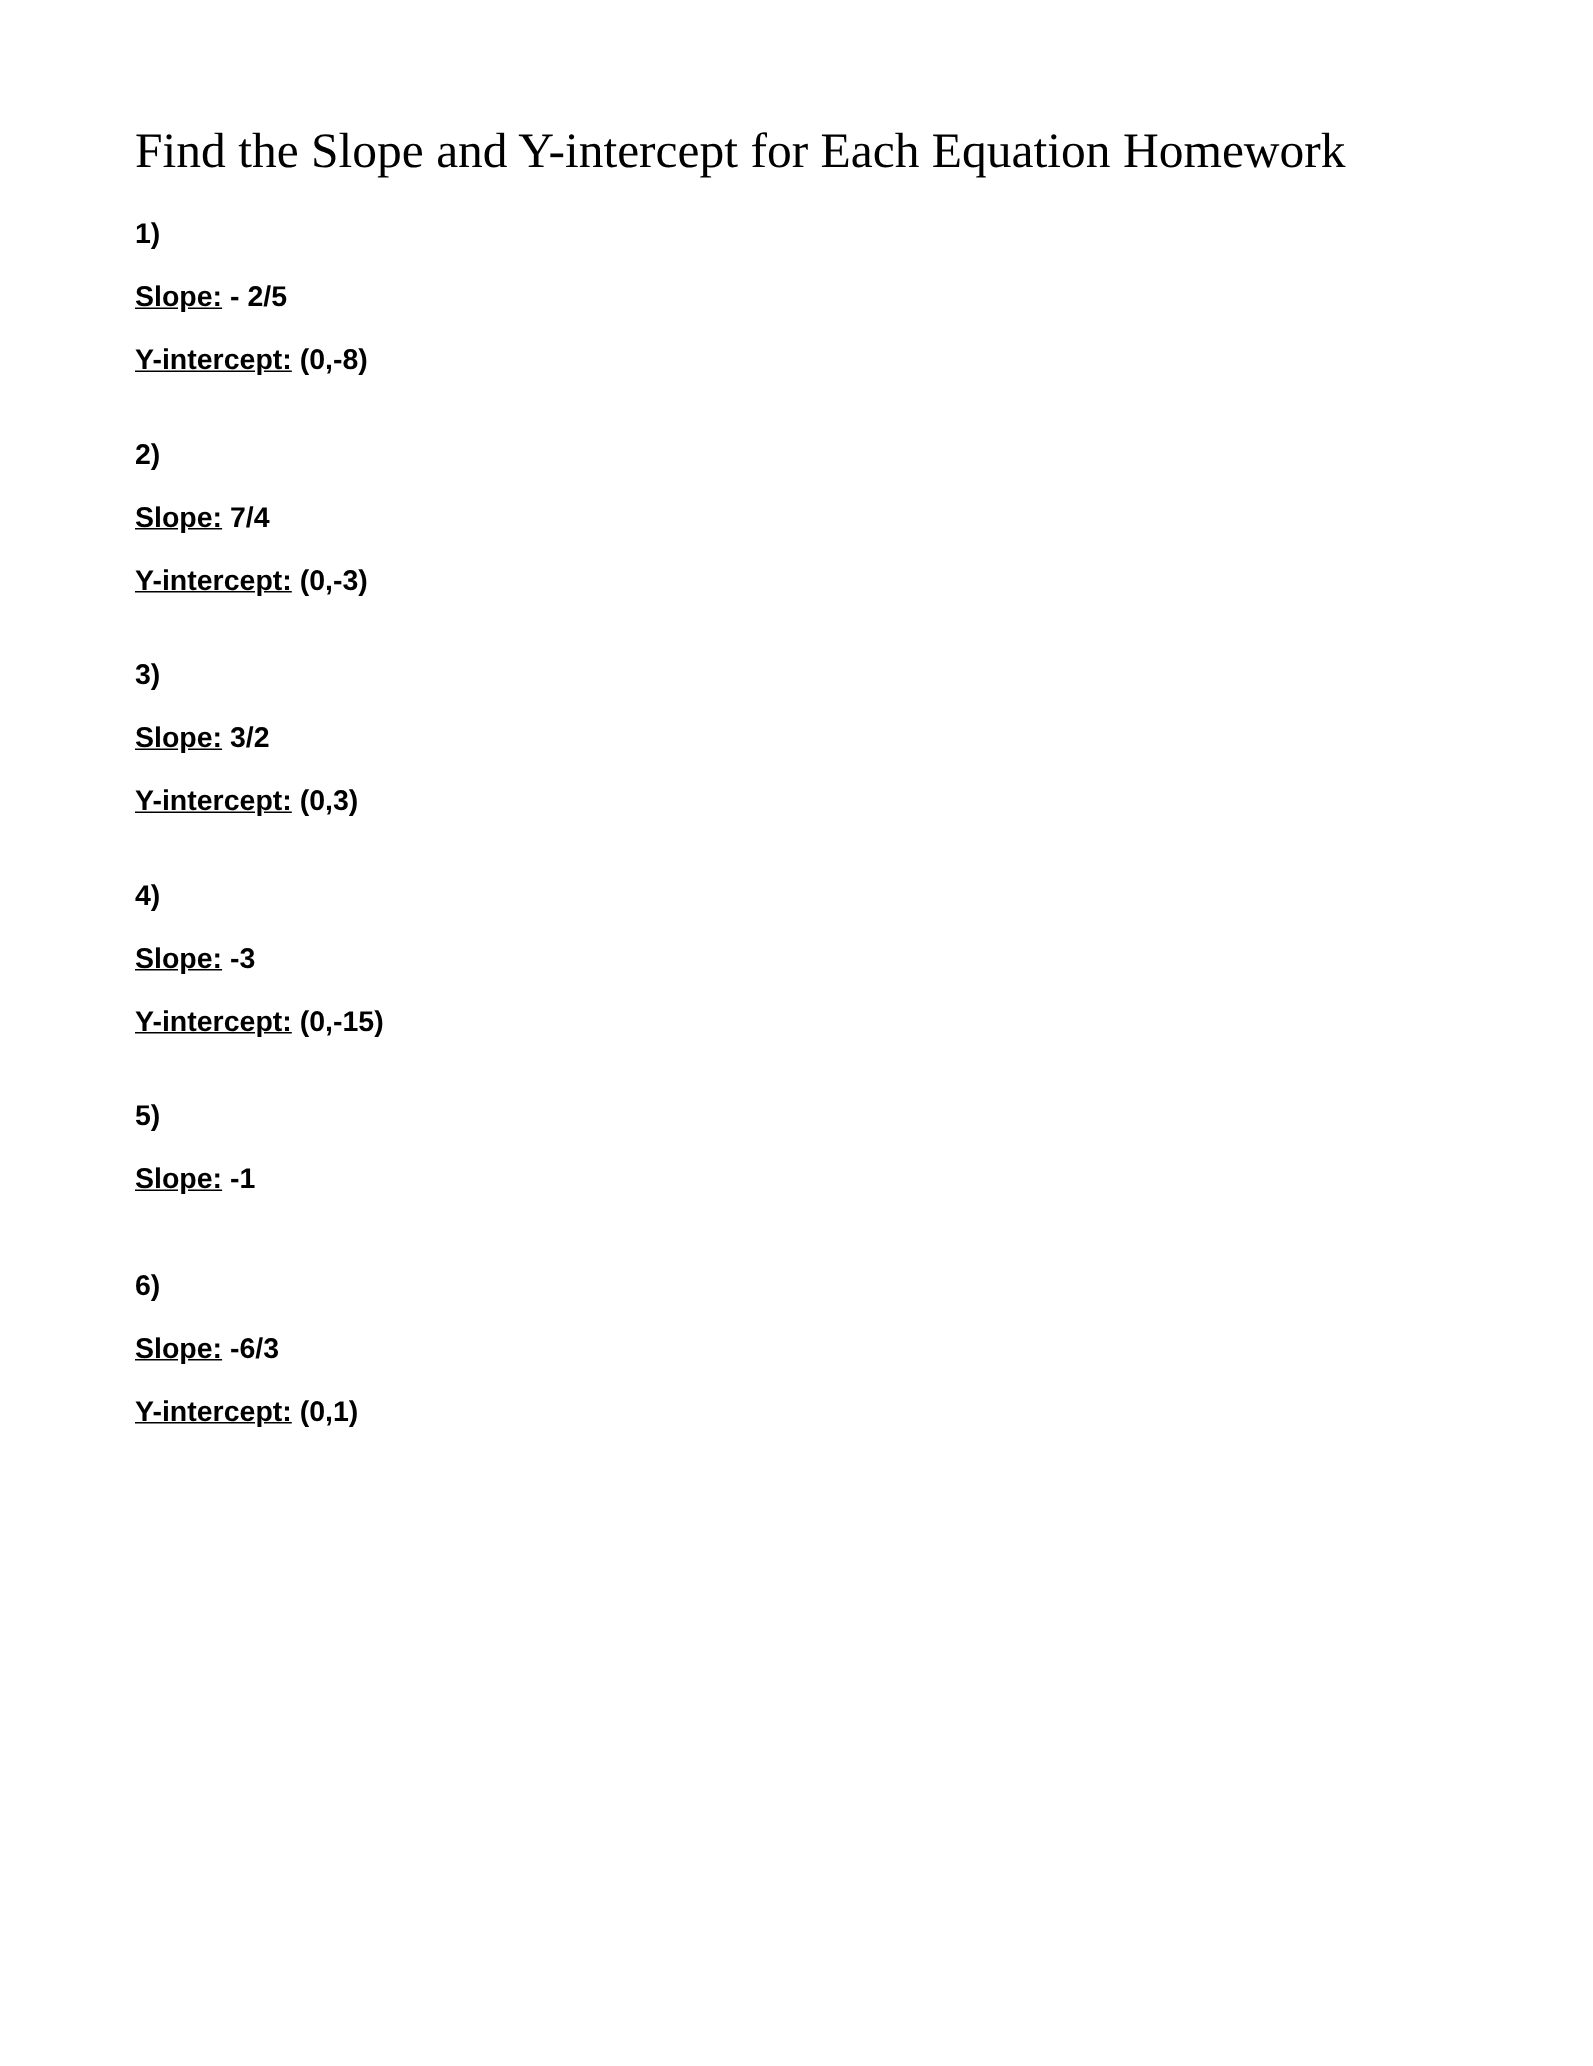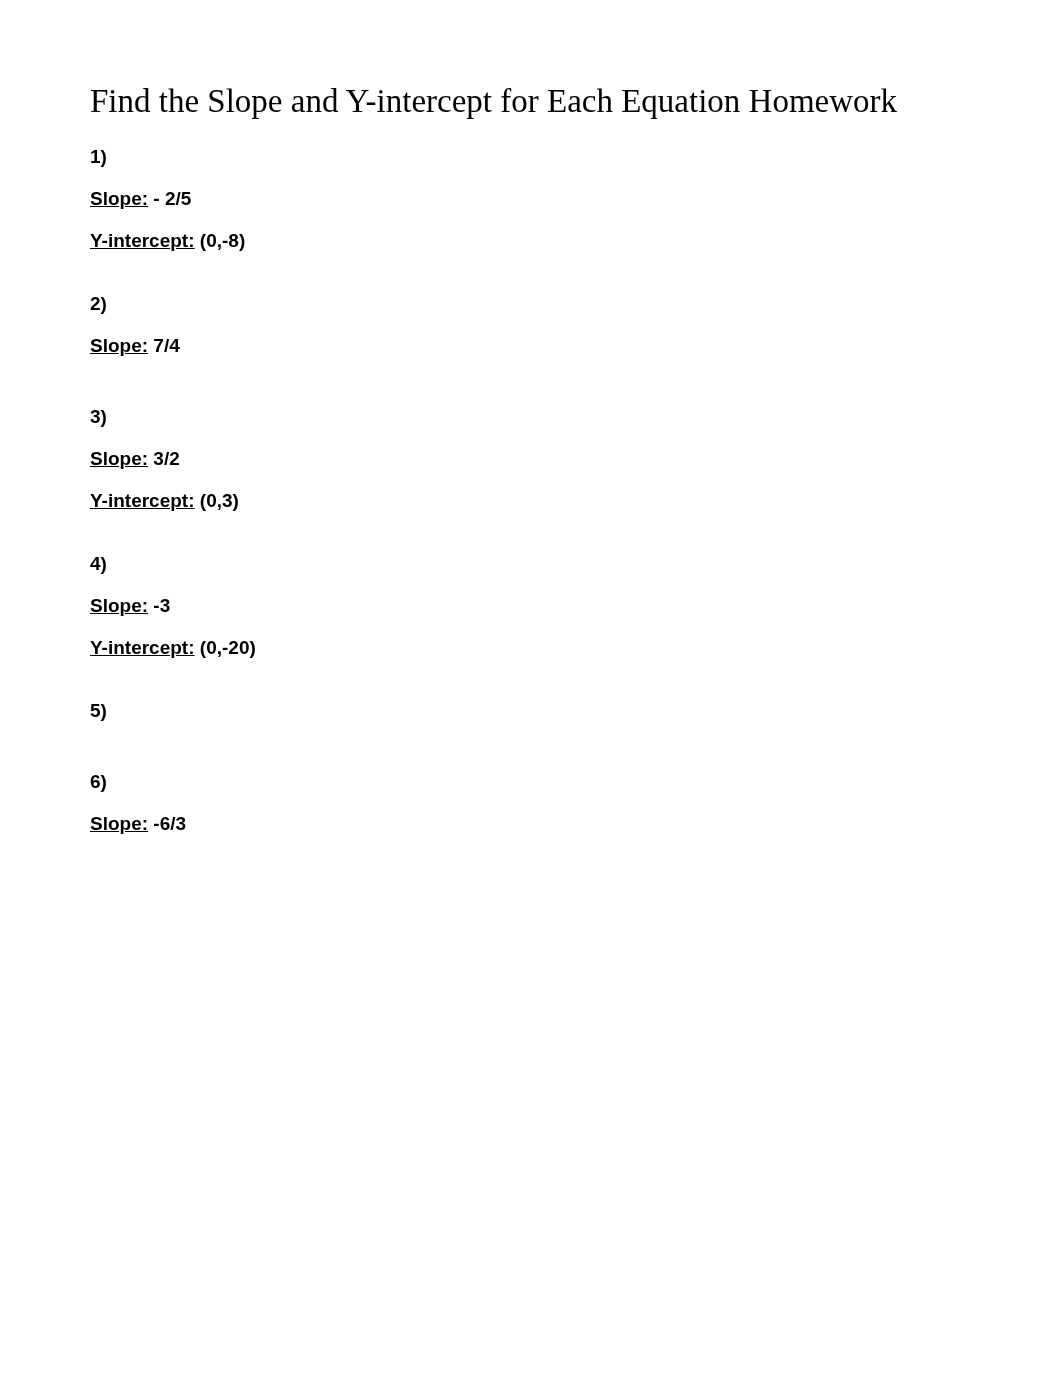--- a/index.html
+++ b/index.html
@@ -71,37 +71,40 @@
       <div class="divider">-------------------------------------------------------------------------------------------------------------------------------</div>
       <div class="problem">
         <div class="problem-number">1)</div>
         <div class="slope-line"><span class="label">Slope:</span> <span class="value"> - 2/5</span></div>
         <div class="intercept-line"><span class="label">Y-intercept:</span> <span class="value"> (0,-8)</span></div>
       </div>
       <div class="divider">-------------------------------------------------------------------------------------------------------------------------------</div>
       <div class="problem">
         <div class="problem-number">2)</div>
         <div class="slope-line"><span class="label">Slope:</span> <span class="value"> 7/4</span></div>
+        <div class="intercept-line"><span class="label">Y-intercept:</span> <span class="value"> (0,-3)</span></div>
       </div>
       <div class="divider">-------------------------------------------------------------------------------------------------------------------------------</div>
       <div class="problem">
         <div class="problem-number">3)</div>
         <div class="slope-line"><span class="label">Slope:</span> <span class="value"> 3/2</span></div>
         <div class="intercept-line"><span class="label">Y-intercept:</span> <span class="value"> (0,3)</span></div>
       </div>
       <div class="divider">-------------------------------------------------------------------------------------------------------------------------------</div>
       <div class="problem">
         <div class="problem-number">4)</div>
         <div class="slope-line"><span class="label">Slope:</span> <span class="value"> -3</span></div>
-        <div class="intercept-line"><span class="label">Y-intercept:</span> <span class="value"> (0,-20)</span></div>
+        <div class="intercept-line"><span class="label">Y-intercept:</span> <span class="value"> (0,-15)</span></div>
       </div>
       <div class="divider">-------------------------------------------------------------------------------------------------------------------------------</div>
       <div class="problem">
         <div class="problem-number">5)</div>
+        <div class="slope-line"><span class="label">Slope:</span> <span class="value"> -1</span></div>
       </div>
       <div class="divider">-------------------------------------------------------------------------------------------------------------------------------</div>
       <div class="problem">
         <div class="problem-number">6)</div>
         <div class="slope-line"><span class="label">Slope:</span> <span class="value"> -6/3</span></div>
+        <div class="intercept-line"><span class="label">Y-intercept:</span> <span class="value"> (0,1)</span></div>
       </div>
       <div class="divider">-------------------------------------------------------------------------------------------------------------------------------</div>
     </div>
 </div>
 
 </body></html>

